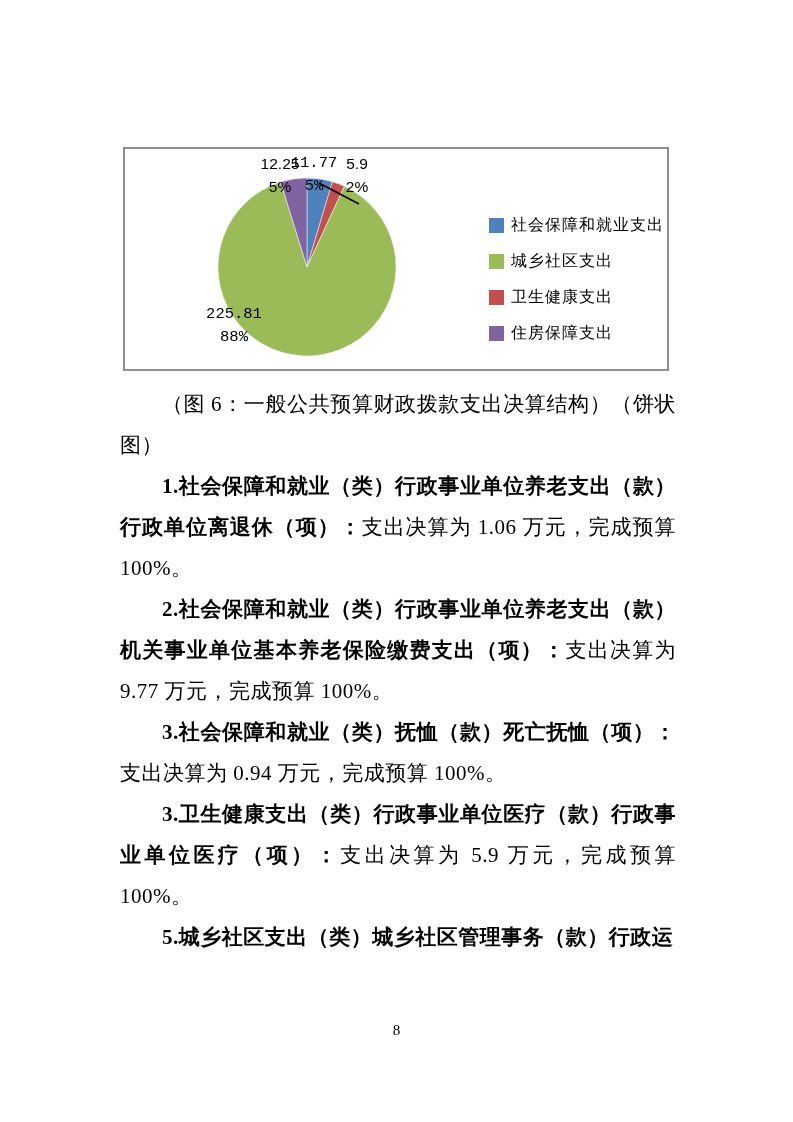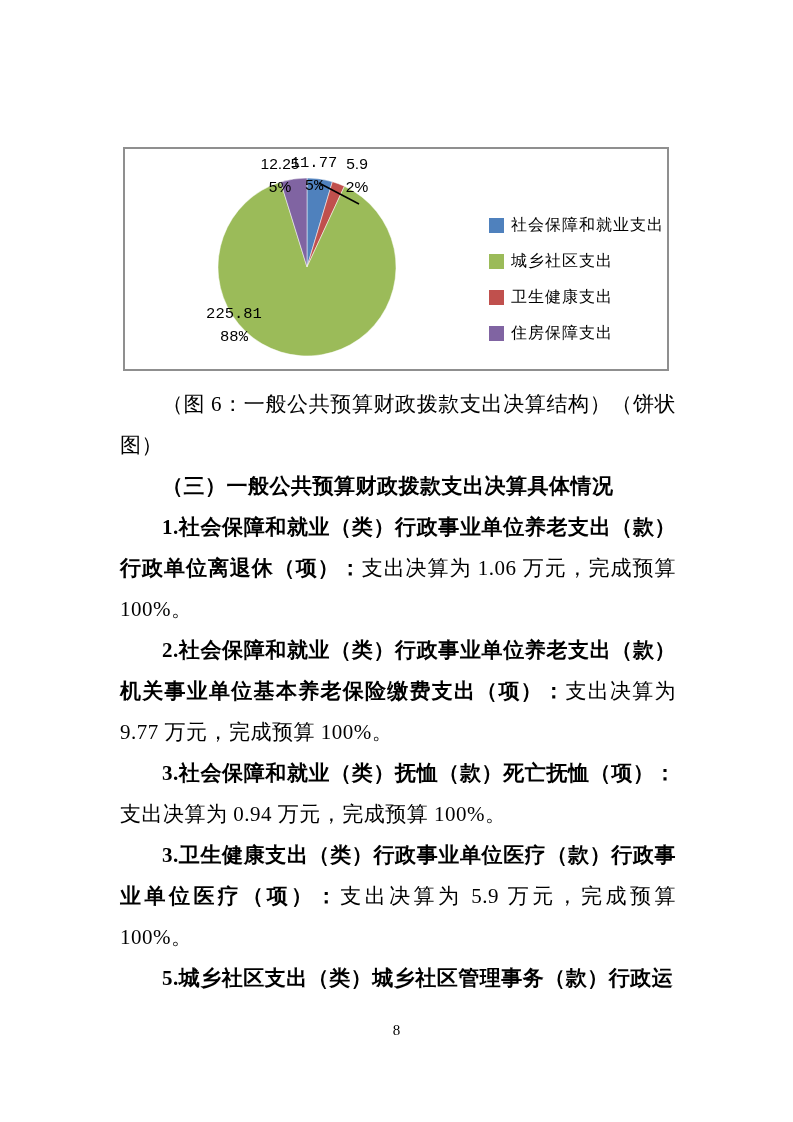--- a/index.html
+++ b/index.html
@@ -121,21 +121,20 @@
         </div>
         <div class="legend-item">
           <span class="legend-swatch" style="background: rgb(128, 100, 162);"></span>
           <span class="legend-label">住房保障支出</span>
         </div>
       </div>
   </div>
 
   <div class="doc-body" id="doc-body">
       <p><span class="">（图 6：一般公共预算财政拨款支出决算结构）（饼状图）</span></p>
-      <p><span class="bold">（三）一般公共预算财政拨款支出决算具体情况</span></p>
       <p><span class="bold">1.社会保障和就业（类）行政事业单位养老支出（款）行政单位离退休（项）：</span><span class="">支出决算为 1.06 万元，完成预算 100%。</span></p>
       <p><span class="bold">2.社会保障和就业（类）行政事业单位养老支出（款）机关事业单位基本养老保险缴费支出（项）：</span><span class="">支出决算为 9.77 万元，完成预算 100%。</span></p>
       <p><span class="bold">3.社会保障和就业（类）抚恤（款）死亡抚恤（项）：</span><span class="">支出决算为 0.94 万元，完成预算 100%。</span></p>
       <p><span class="bold">3.卫生健康支出（类）行政事业单位医疗（款）行政事业单位医疗（项）：</span><span class="">支出决算为 5.9 万元，完成预算 100%。</span></p>
       <p><span class="bold">5.城乡社区支出（类）城乡社区管理事务（款）行政运</span></p>
     </div>
 
   <div class="page-number">8</div>
 </div>
 

